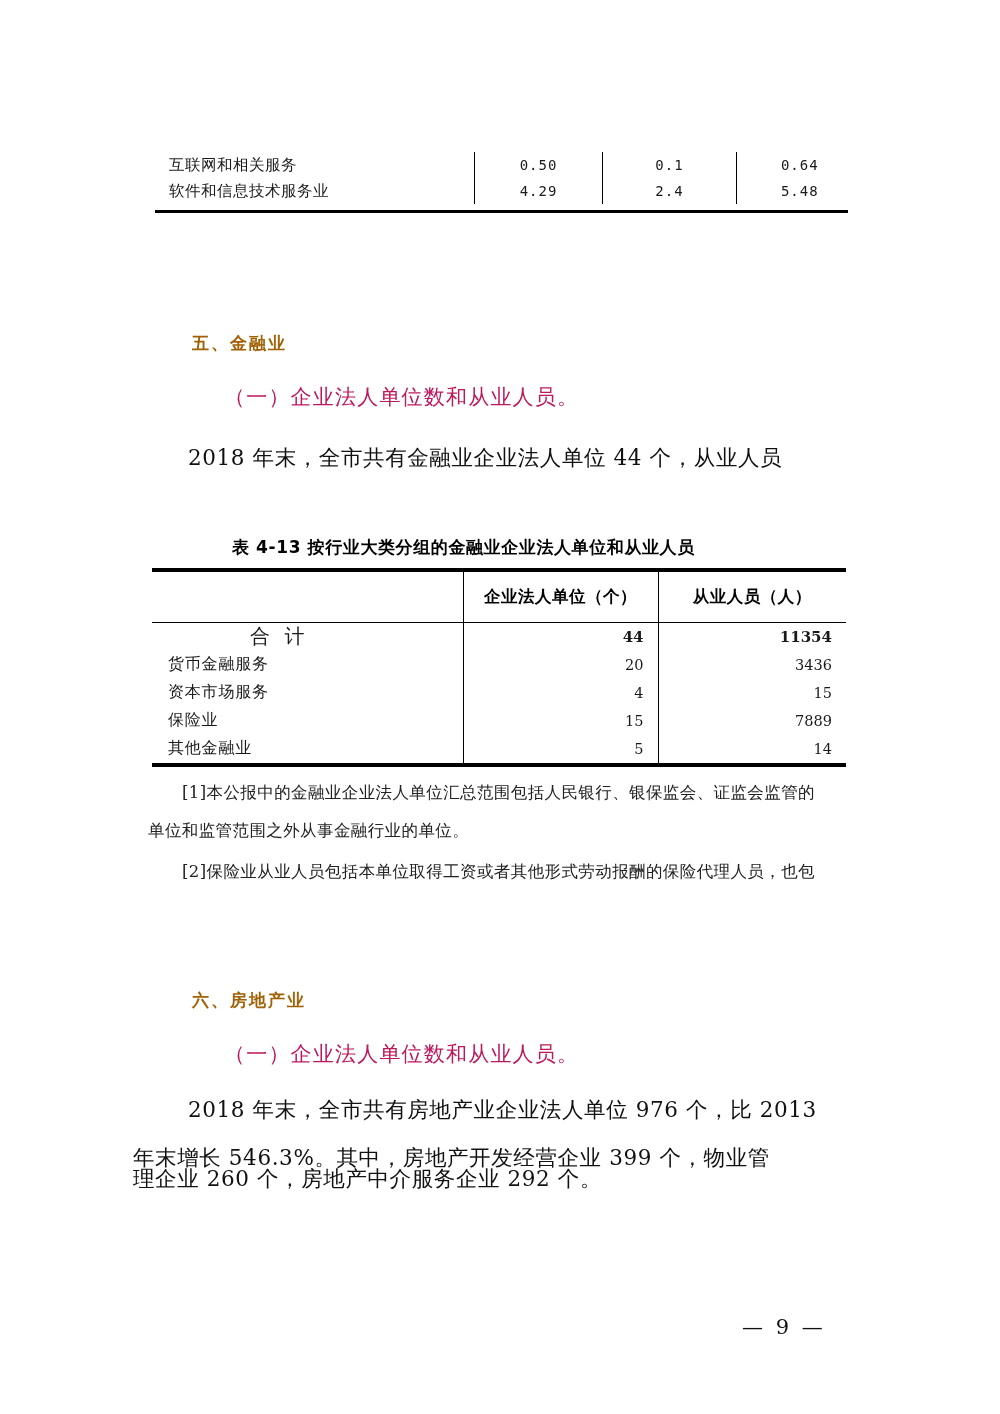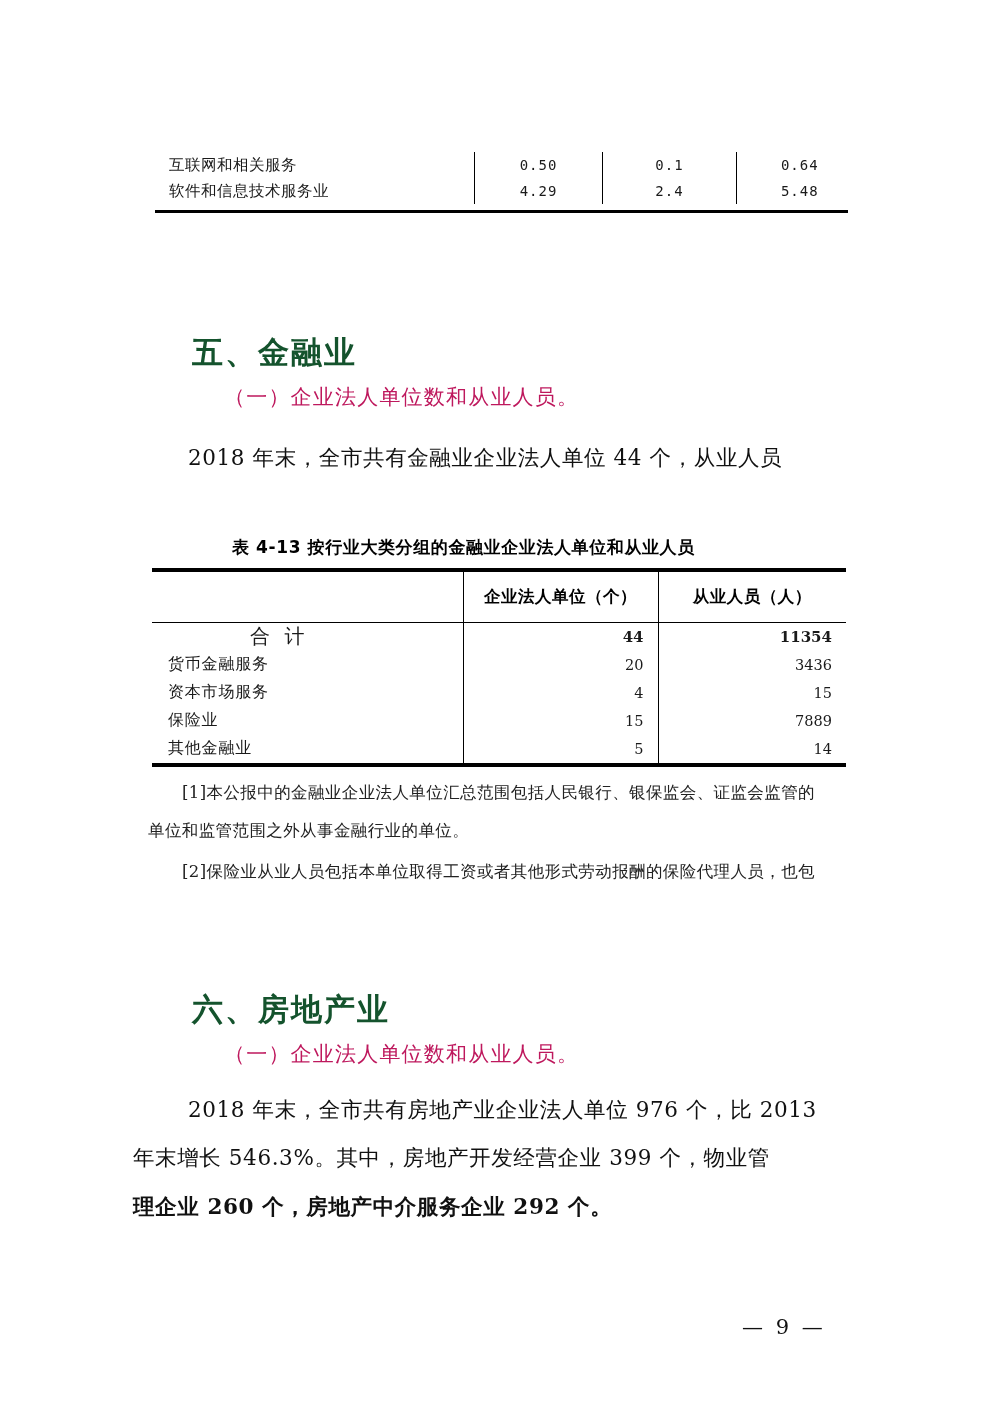--- a/index.html
+++ b/index.html
@@ -66,23 +66,23 @@
     width: 693px;
     height: 3.4px;
     background: #000;
   }
 
   
   .h-section {
     position: absolute;
     font-family: "DejaVu Sans", "Liberation Sans", sans-serif;
     font-weight: bold;
-    font-size: 31px;
+    font-size: 17px;
     letter-spacing: 2px;
-    color: #14532d;
+    color: #a16207;
   }
   .p-sub {
     position: absolute;
     font-size: 21px;
     letter-spacing: 1.2px;
     color: #be185d;
     margin-left: 32px;
   }
   .p-body {
     position: absolute;
@@ -282,17 +282,17 @@
   <div class="note" style="left:182px; top:782px;">[1]本公报中的金融业企业法人单位汇总范围包括人民银行、银保监会、证监会监管的</div>
   <div class="note" style="left:148px; top:820px;">单位和监管范围之外从事金融行业的单位。</div>
   <div class="note" style="left:182px; top:861px;">[2]保险业从业人员包括本单位取得工资或者其他形式劳动报酬的保险代理人员，也包</div>
 
   <div class="h-section" style="left:192px; top:989px;">六、房地产业</div>
 
   <div class="p-sub" style="left:192px; top:1040px;">（一）企业法人单位数和从业人员。</div>
 
   <div class="p-body" style="left:188px; top:1095px;">2018 年末，全市共有房地产业企业法人单位 976 个，比 2013</div>
   <div class="p-body" style="left:133px; top:1143px;">年末增长 546.3%。其中，房地产开发经营企业 399 个，物业管</div>
-  <div class="p-body" style="left:133px; top:1192px;font-weight:bold;">理企业 260 个，房地产中介服务企业 292 个。</div>
+  <div class="p-body" style="left:133px; top:1164px;">理企业 260 个，房地产中介服务企业 292 个。</div>
 
   <div class="page-num">— 9 —</div>
 
 </div>
 
 </body></html>

